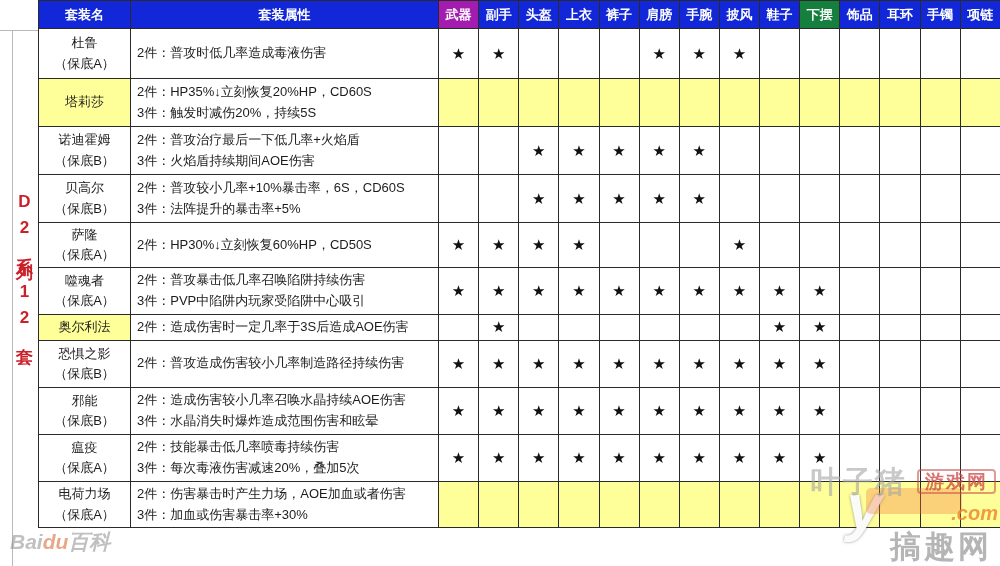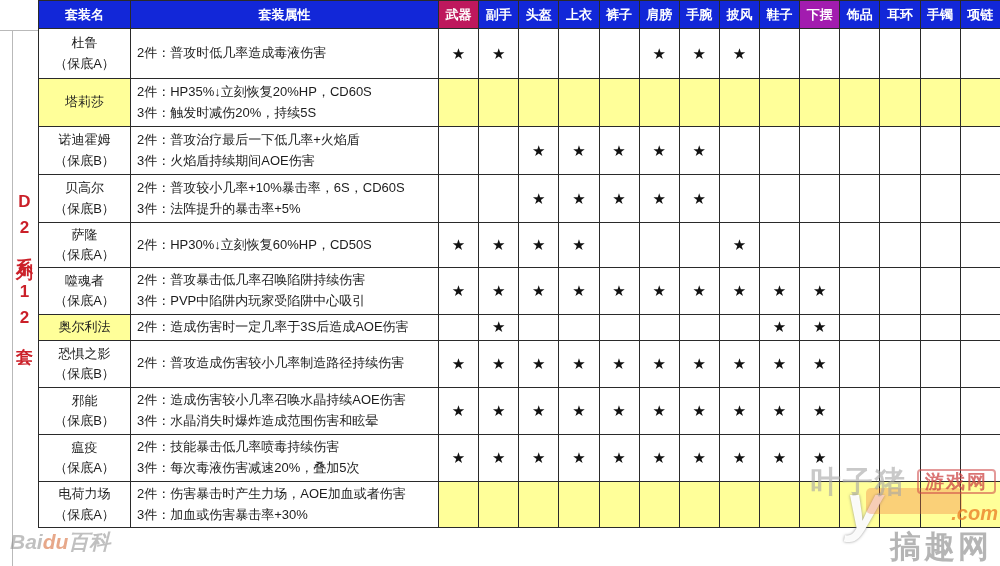--- a/index.html
+++ b/index.html
@@ -160,30 +160,30 @@
         <col style="width: 40.14px;">
         <col style="width: 40.14px;">
         <col style="width: 40.14px;">
         <col style="width: 40.14px;">
         <col style="width: 40.14px;">
       </colgroup>
     <thead>
       <tr id="header-row">
         <th class="hdr" style="background: rgb(18, 39, 216);">套装名</th>
         <th class="hdr" style="background: rgb(18, 39, 216);">套装属性</th>
-      <th class="hdr" style="background: #be185d;">武器</th>
+      <th class="hdr" style="background: #a21caf;">武器</th>
           <th class="hdr" style="background: rgb(18, 39, 216);">副手</th>
           <th class="hdr" style="background: rgb(18, 39, 216);">头盔</th>
           <th class="hdr" style="background: rgb(18, 39, 216);">上衣</th>
           <th class="hdr" style="background: rgb(18, 39, 216);">裤子</th>
           <th class="hdr" style="background: rgb(18, 39, 216);">肩膀</th>
           <th class="hdr" style="background: rgb(18, 39, 216);">手腕</th>
           <th class="hdr" style="background: rgb(18, 39, 216);">披风</th>
           <th class="hdr" style="background: rgb(18, 39, 216);">鞋子</th>
-          <th class="hdr" style="background: #a21caf;">下摆</th>
+          <th class="hdr" style="background: #15803d;">下摆</th>
           <th class="hdr" style="background: rgb(18, 39, 216);">饰品</th>
           <th class="hdr" style="background: rgb(18, 39, 216);">耳环</th>
           <th class="hdr" style="background: rgb(18, 39, 216);">手镯</th>
           <th class="hdr" style="background: rgb(18, 39, 216);">项链</th>
         </tr>
     </thead>
     <tbody id="table-body">
         <tr style="height: 50px; margin-left: 10px;">
           <td class="name-cell">
             <div>杜鲁</div>

